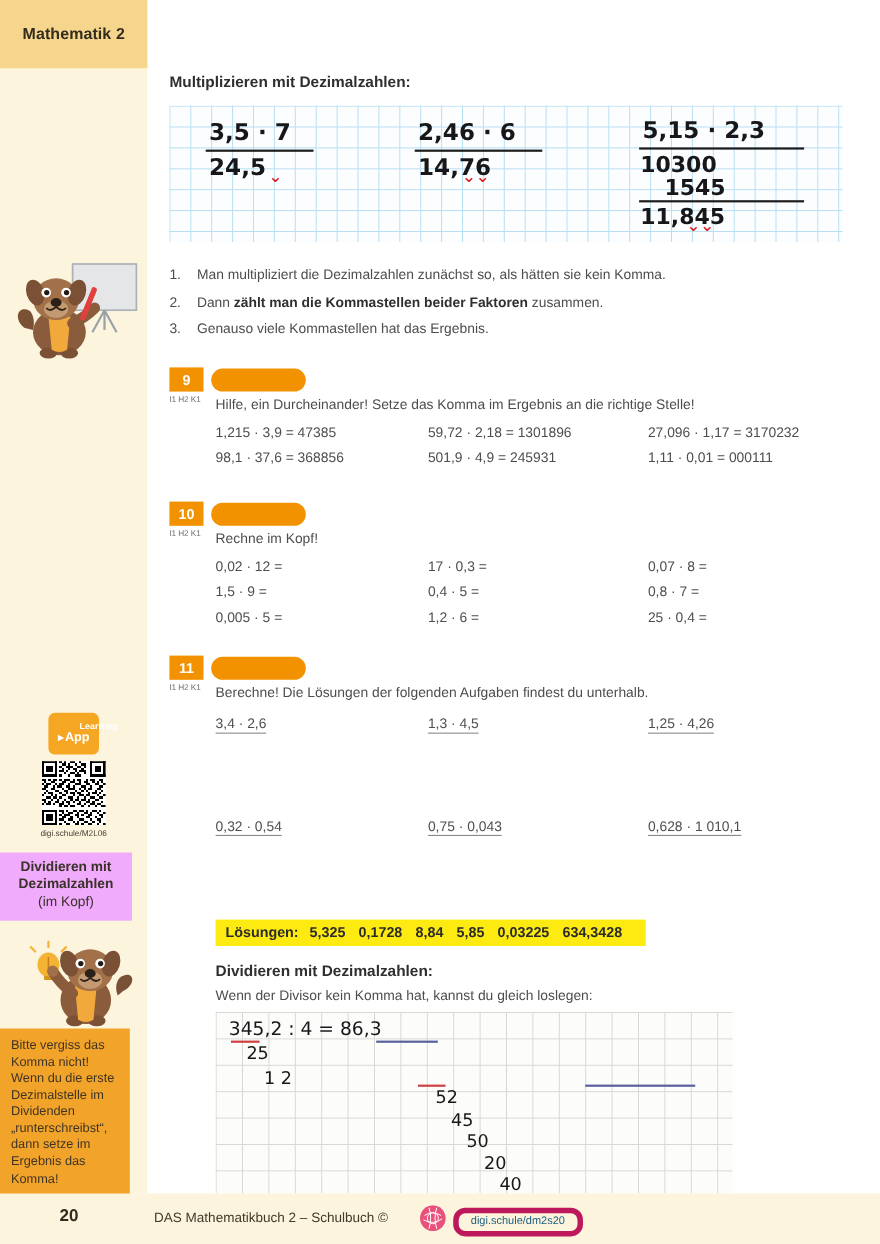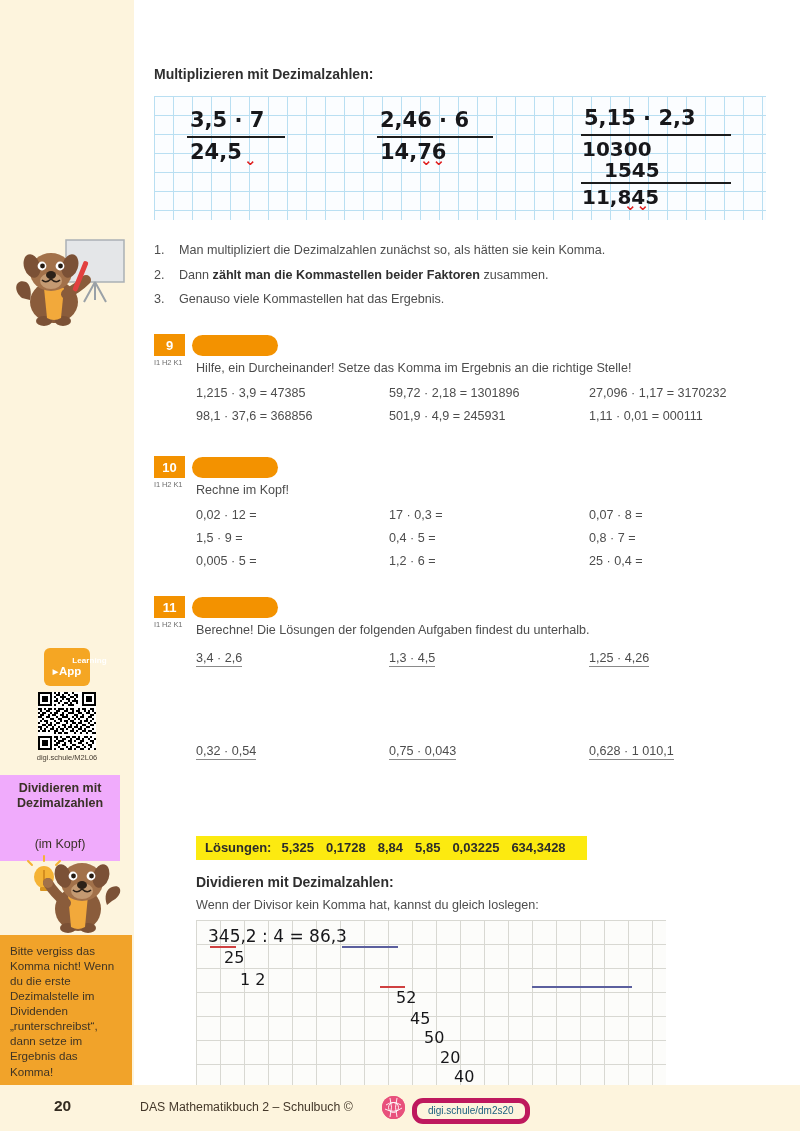--- a/index.html
+++ b/index.html
@@ -45,26 +45,26 @@
   .la-logo .l2::before { content: "\25B6"; font-size: 7px; vertical-align: 1px; margin-right: 1px; }
   .qr { width: 58px; height: 58px; margin: 6px auto 0; display: block; background: #fff; }
   .la-url {
     text-align: center; font-size: 7.5px; color: #4a4035; margin-top: 3px;
   }
   .sb-topic {
     position: absolute; left: 0; top: 775px; width: 120px;
     background: #f0abfc; padding: 6px 6px 9px; text-align: center;
   }
   .sb-topic .t1 { font-size: 12.5px; font-weight: bold; color: #3a3128; line-height: 1.22; }
-  .sb-topic .t2 { font-size: 12.5px; color: #3a3128; line-height: 1.3; margin-top: 24px; }
+  .sb-topic .t2 { font-size: 12.5px; color: #3a3128; line-height: 1.3; }
 
   
   .tip-dog-wrap { position: absolute; left: 12px; top: 855px; width: 118px; height: 80px; }
   .sb-tip {
-    position: absolute; left: 0; top: 935px; width: 132px; min-height: 150px;
+    position: absolute; left: 0; top: 935px; width: 118px; min-height: 150px;
     background: #f1a32a; padding: 8px 8px 10px 10px;
   }
   .sb-tip p { font-size: 11.6px; color: #3f3424; line-height: 1.30; }
 
   
   .footer {
     position: absolute; left: 0; bottom: 0; width: 800px; height: 46px;
     background: #fdf4dd;
   }
   .footer-inner { position: relative; height: 46px; }
@@ -159,20 +159,23 @@
   .solutions .lbl { margin-right: 10px; }
   .solutions .v { margin-right: 12px; }
 </style>
 </head>
 <body>
 
 <div class="page">
 
   <div class="sidebar">
 
+    <div class="sb-header">
+      <span class="sb-header-text">Mathematik 2</span>
+    </div>
 
     <div class="dog-board-wrap">
       <svg width="126" height="90" viewBox="0 0 126 90">
 
         <rect x="58" y="2" width="58" height="42" fill="#e4e6e8" stroke="#aab0b5" stroke-width="1.5"></rect>
         <path d="M87 44 L76 64 M87 44 L98 64 M87 44 L87 62" stroke="#9aa1a7" stroke-width="2" fill="none"></path>
 
         <path d="M14 60 C4 52 8 40 18 44 C22 46 24 54 22 62 Z" fill="#7b5136"></path>
 
         <ellipse cx="46" cy="64" rx="24" ry="21" fill="#8a5c3b"></ellipse>

